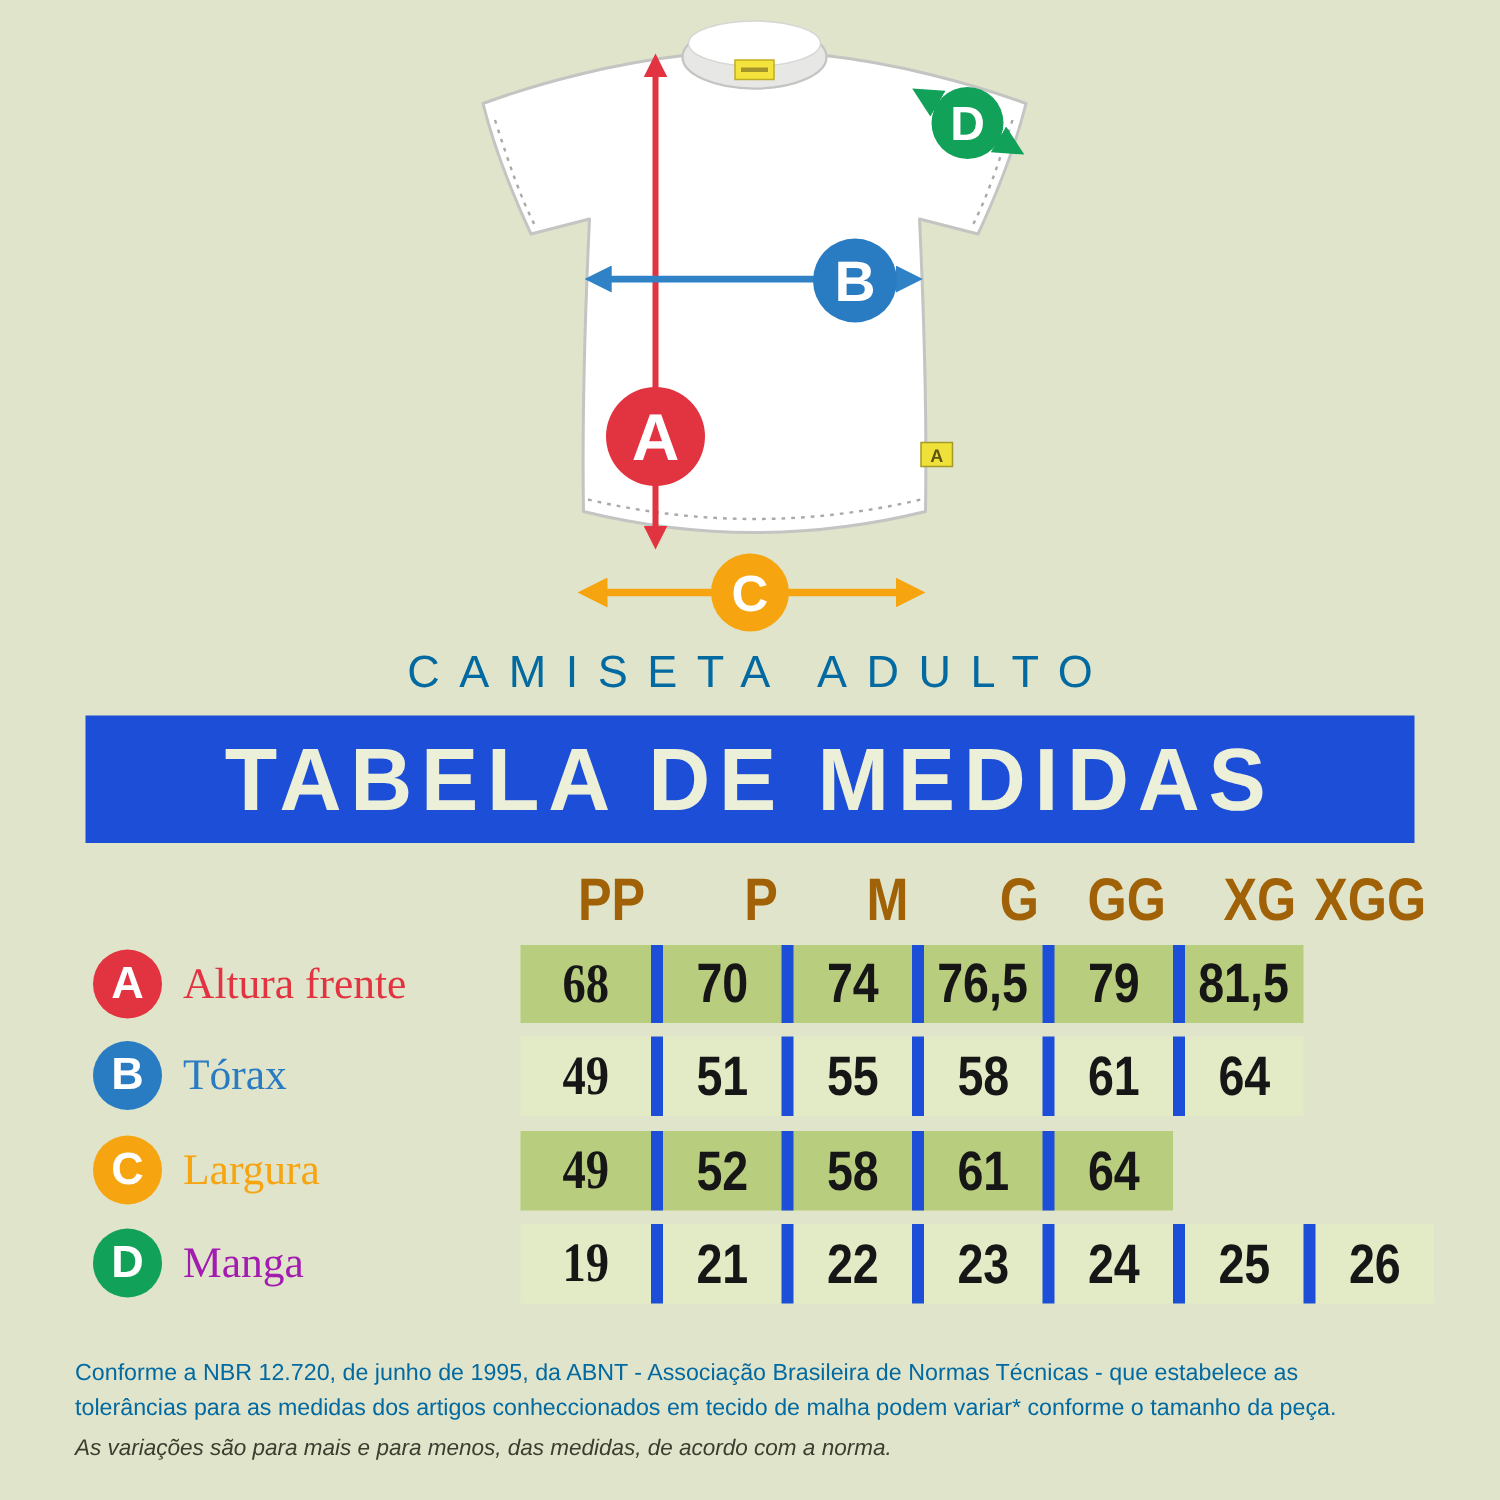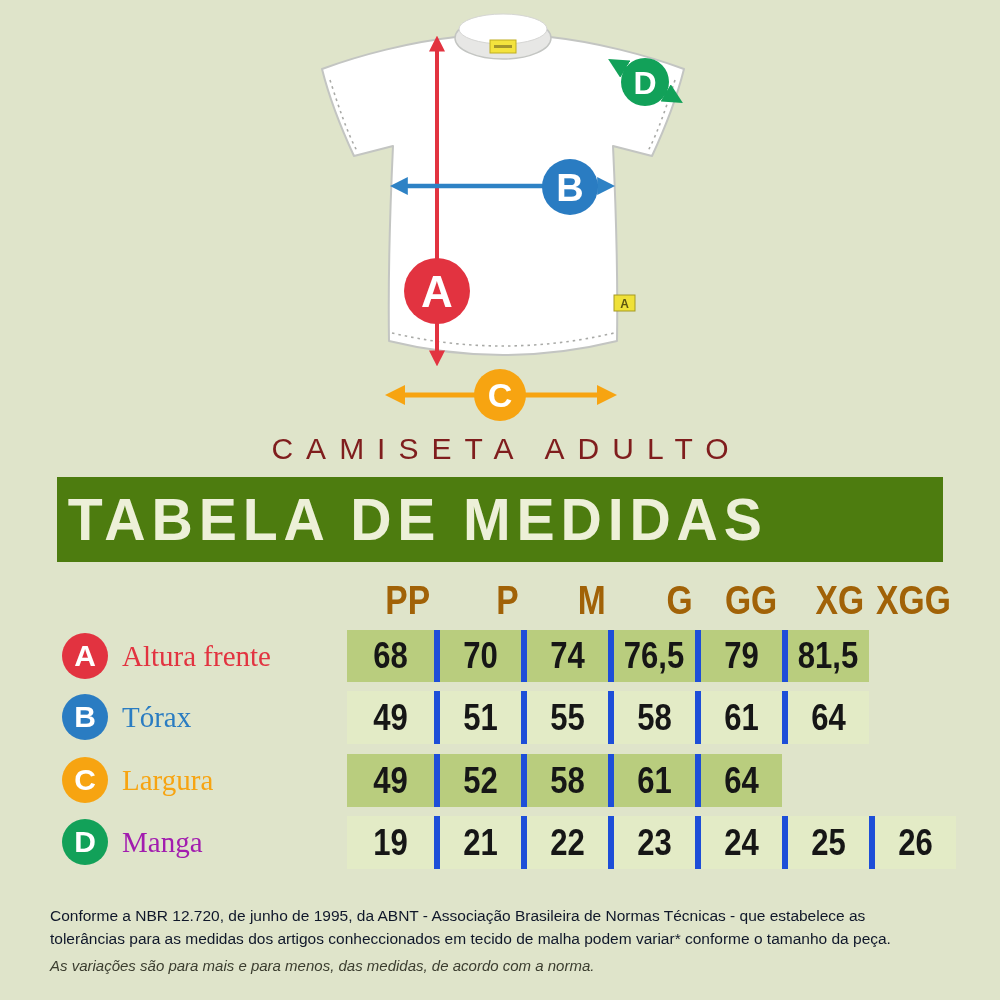--- a/index.html
+++ b/index.html
@@ -11,46 +11,46 @@
   .stage{position:absolute;inset:0;width:1000px;height:1000px;}
 
   
   .diagram{position:absolute;left:0;top:0;}
   .diagram text{font-family:"Liberation Sans",sans-serif;}
 
   
   .product-title{
     position:absolute;top:432px;left:0;width:1000px;height:38px;
     text-align:center;font-size:30px;font-weight:400;
-    letter-spacing:13px;text-indent:13px;color:#7f1d1d;
+    letter-spacing:13px;text-indent:13px;color:#0369a1;
   }
   .banner{
     position:absolute;left:57px;top:477px;width:886px;height:85px;
-    background:#4d7c0f;display:flex;align-items:center;justify-content:flex-start;
+    background:#1d4ed8;display:flex;align-items:center;justify-content:center;
   }
   .banner-text{
     color:#edf0d8;font-size:59px;font-weight:700;letter-spacing:6px;
     display:inline-block;transform:scaleX(0.97);white-space:nowrap;
   }
 
   
   .cnd{display:inline-block;transform:scaleX(0.84);}
   .col-headers{
     position:absolute;left:347px;top:577px;width:609px;height:46px;
     display:flex;align-items:center;
   }
   .col-h{width:87px;text-align:right;font-size:40px;font-weight:700;color:#a16207;}
 
   .mrow{position:absolute;left:347px;width:609px;display:flex;}
   .mrow .cell{
     width:87px;display:flex;align-items:center;justify-content:center;
     font-size:37px;font-weight:700;color:#161616;
-    border-left:6px solid #1d4ed8;box-sizing:border-box;
-  }
-  .mrow .cell:first-child{border-left:none;}
+    border-left:8px solid #1d4ed8;box-sizing:border-box;
+  }
+  .mrow .cell:first-child{border-left:none;font-family:Liberation Serif, serif;}
   .row-dark .cell{background:#b9cd7e;}
   .row-light .cell{background:#e3ebc6;}
   .r0{top:630px;height:52px}
   .r1{top:691px;height:53px}
   .r2{top:754px;height:53px}
   .r3{top:816px;height:53px}
 
   .badge{
     position:absolute;left:62px;width:46px;height:46px;border-radius:50%;
     display:flex;align-items:center;justify-content:center;
@@ -62,21 +62,21 @@
 
   .rlabel{position:absolute;left:122px;font-size:29px;line-height:40px;white-space:nowrap;font-family:Liberation Serif, serif;}
   .l0{top:636px;color:#e23340}
   .l1{top:697px;color:#2a7cc2}
   .l2{top:760px;color:#f7a411}
   .l3{top:822px;color:#a21caf}
 
   
   .footnote{
     position:absolute;left:50px;top:904px;width:930px;
-    font-size:15.5px;line-height:23px;color:#0f172a;
+    font-size:15.5px;line-height:23px;color:#0369a1;
   }
   .footnote .ln{white-space:nowrap;}
   .note{
     position:absolute;left:50px;top:957px;width:930px;
     font-size:15px;font-style:italic;color:#3b3d2f;white-space:nowrap;
   }
 </style>
 </head>
 <body>
 

